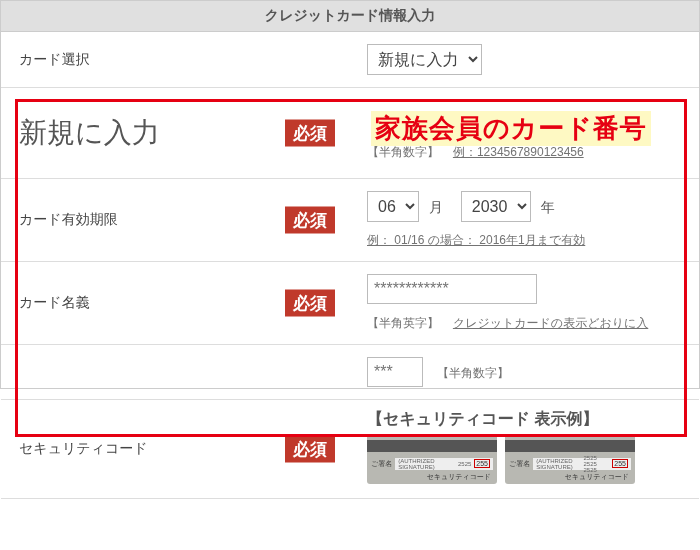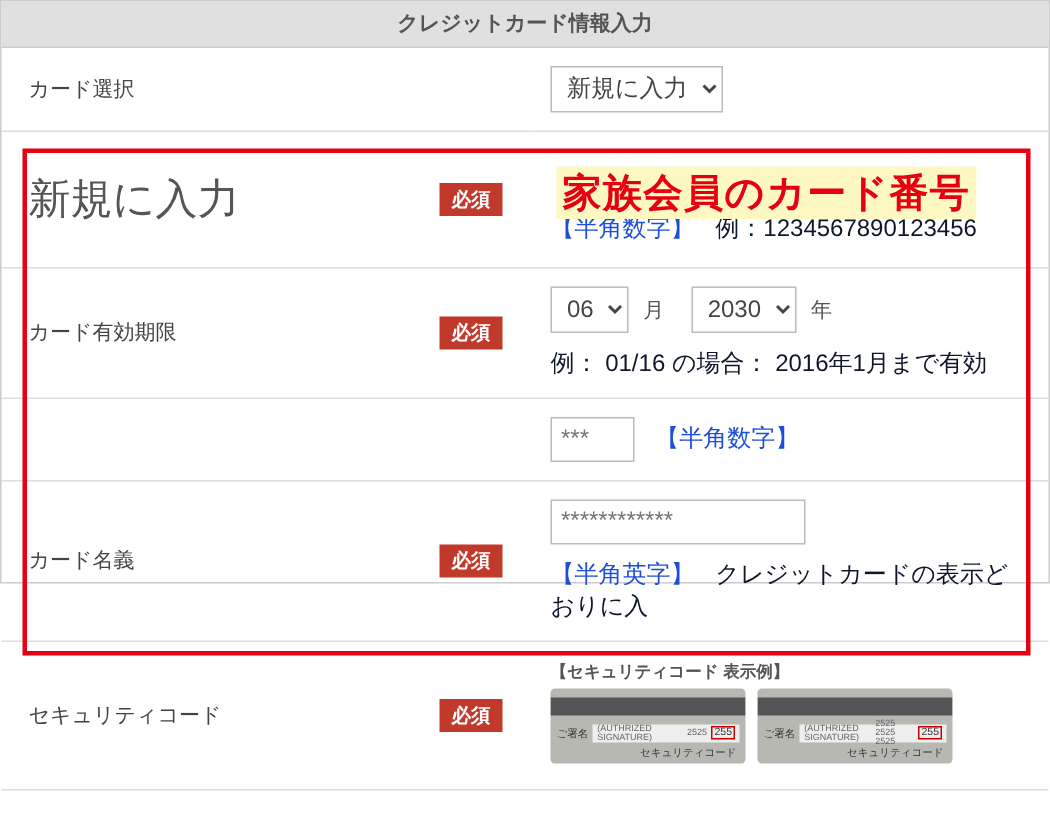--- a/index.html
+++ b/index.html
@@ -40,33 +40,33 @@
   }
   .lblcell.big { font-size: 28px; padding-top: 26px; padding-bottom: 26px; color: #555; }
   .valcell { padding: 12px 14px; font-size: 14px; color: #555; }
   .req {
     position: absolute;
     right: 18px;
     top: 50%;
     transform: translateY(-50%);
     background: #c0392b;
     color: #fff;
-    font-size: 13px;
+    font-size: 17px;
     font-weight: bold;
     padding: 2px 8px;
   }
   select, input[type=text] {
     border: 1px solid #bbb;
     padding: 5px 6px;
     font-size: 16px;
     color: #444;
     background: #fff;
   }
-  .hint-red { color: #1d4ed8; font-size: 16px; }
-  .hint-gray { color: #0f172a; font-size: 16px; }
+  .hint-red { color: #737373; font-size: 12px; }
+  .hint-gray { color: #737373; font-size: 12px; text-decoration: underline; }
   .sub { margin-top: 10px; }
   .mr { margin-right: 10px; }
   .annot-box {
     position: absolute;
     left: 14px;
     top: 98px;
     width: 672px;
     height: 338px;
     border: 3px solid #e60012;
     pointer-events: none;
@@ -75,21 +75,21 @@
     position: absolute;
     left: 370px;
     top: 110px;
     color: #e60012;
     font-size: 26px;
     font-weight: bold;
     background: #fef9c3;
     padding: 0 4px;
     letter-spacing: 1px;
   }
-  .seclabel { font-size: 11px; font-weight: bold; color: #555; margin-bottom: 4px; }
+  .seclabel { font-size: 16px; font-weight: bold; color: #555; margin-bottom: 4px; }
   .cards { display: flex; gap: 8px; }
   .card {
     width: 130px;
     background: #b8b8b2;
     border-radius: 3px;
     padding-top: 6px;
     overflow: hidden;
     font-size: 8px;
     position: relative;
   }
@@ -159,38 +159,38 @@
         <span style="margin:0 14px 0 6px;">月</span>
         <select>
           <option>2030</option>
         </select>
         <span style="margin-left:6px;">年</span>
         <div class="sub hint-gray">例： 01/16 の場合： 2016年1月まで有効</div>
       </td>
     </tr>
 
     <tr>
-      <td class="lblcell"></td>
-      <td class="valcell">
-        <input type="text" style="width: 56px;" class="mr" placeholder="***">
-        <span class="hint-red">【半角数字】</span>
-      </td>
-    </tr>
-
-    <tr>
       <td class="lblcell">
         <span>カード名義</span>
         <span class="req">必須</span>
       </td>
       <td class="valcell">
         <input type="text" style="width: 170px;" placeholder="************">
         <div class="sub">
           <span class="hint-red mr">【半角英字】</span>
           <span class="hint-gray">クレジットカードの表示どおりに入</span>
         </div>
+      </td>
+    </tr>
+
+    <tr>
+      <td class="lblcell"></td>
+      <td class="valcell">
+        <input type="text" style="width: 56px;" class="mr" placeholder="***">
+        <span class="hint-red">【半角数字】</span>
       </td>
     </tr>
 
     <tr>
       <td class="lblcell" style="padding-top:40px; padding-bottom:40px;">
         <span>セキュリティコード</span>
         <span class="req">必須</span>
       </td>
       <td class="valcell" style="padding-top:6px;">
         <div class="seclabel">【セキュリティコード 表示例】</div>

